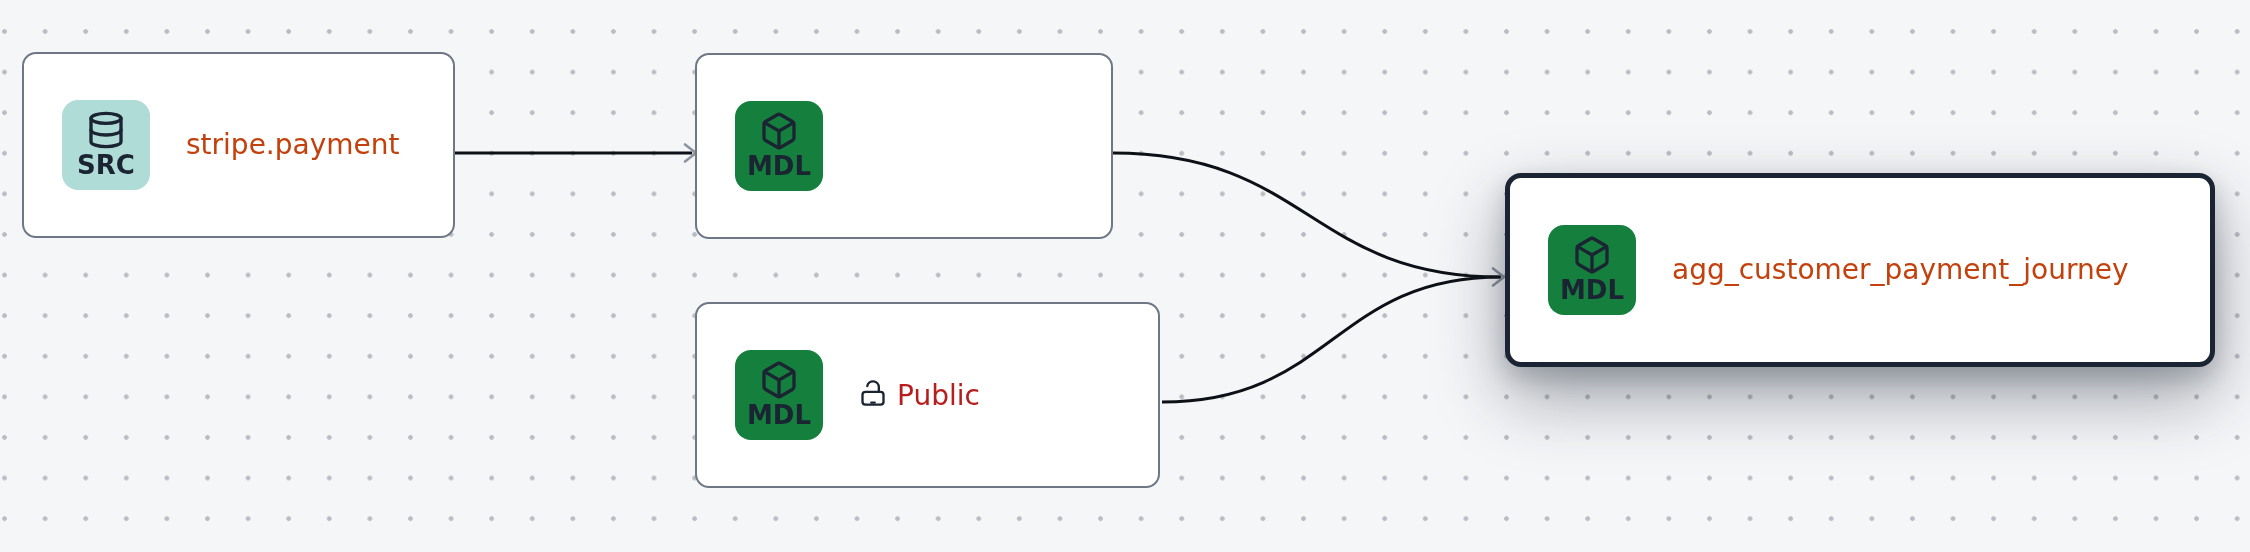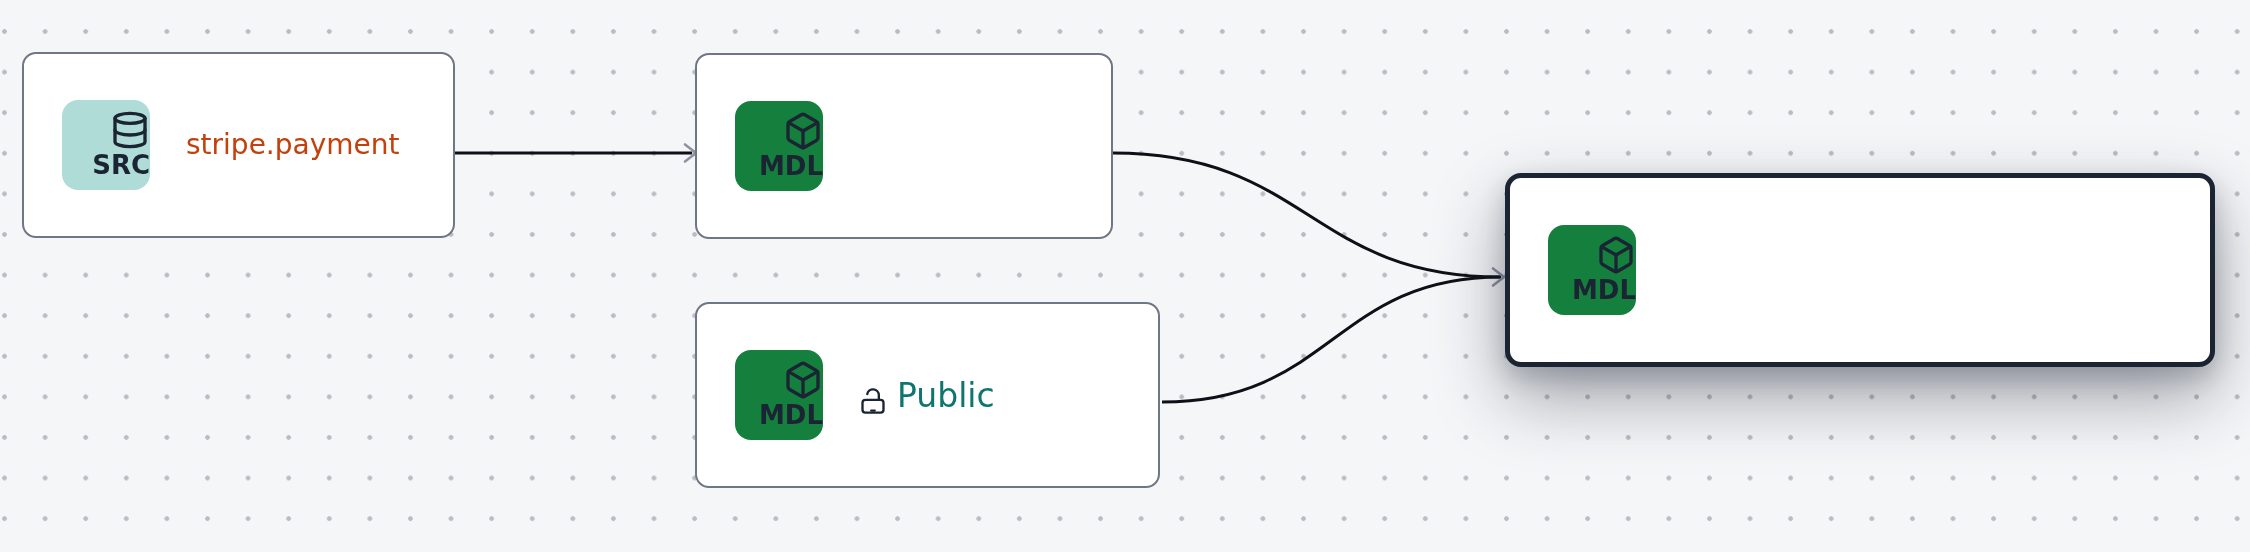--- a/index.html
+++ b/index.html
@@ -27,30 +27,30 @@
     cursor:pointer;
   }
   .node.selected{
     border:5px solid #1b2433;
     border-radius:16px;
     box-shadow:0 30px 70px rgba(27,36,51,.40), 0 10px 24px rgba(27,36,51,.20);
   }
   .badge{
     width:88px;height:90px;flex:0 0 88px;
     border-radius:16px;
-    display:flex;flex-direction:column;align-items:flex-end;justify-content:center;
+    display:flex;flex-direction:column;align-items:center;justify-content:center;
     gap:1px;
   }
   .badge.src{background:#b0dcd7;}
   .badge.mdl{background:#15803d;}
   .badge svg{width:40px;height:40px;stroke:#1b2433;fill:none;stroke-width:2;stroke-linecap:round;stroke-linejoin:round;}
   .badge-label{font-size:26px;font-weight:600;color:#1b2433;line-height:1.1;}
   .texts{display:flex;flex-direction:column;justify-content:center;gap:6px;min-width:0;}
   .node-label{font-size:28px;color:#c2410c;white-space:nowrap;line-height:1.2;}
-  .sub-label{display:flex;align-items:flex-end;gap:10px;font-size:33px;color:#0f766e;white-space:nowrap;}
+  .sub-label{display:flex;align-items:flex-start;gap:10px;font-size:28px;color:#b91c1c;white-space:nowrap;}
   .sub-label svg{width:28px;height:28px;stroke:#1b2433;fill:none;stroke-width:2;stroke-linecap:round;stroke-linejoin:round;}
   
   .n-stripe{left:22px;top:52px;width:433px;height:186px;}
   .n-stg{left:695px;top:53px;width:418px;height:186px;}
   .n-fct{left:695px;top:302px;width:465px;height:186px;}
   .n-agg{left:1505px;top:173px;width:710px;height:194px;}
 </style>
 </head>
 <body>
 
@@ -112,15 +112,18 @@
 
   <div class="node selected n-agg">
     <div class="badge mdl">
       <svg viewBox="0 0 24 24">
         <path d="M21 8a2 2 0 0 0-1-1.73l-7-4a2 2 0 0 0-2 0l-7 4A2 2 0 0 0 3 8v8a2 2 0 0 0 1 1.73l7 4a2 2 0 0 0 2 0l7-4A2 2 0 0 0 21 16Z"></path>
         <path d="m3.3 7 8.7 5 8.7-5"></path>
         <path d="M12 22V12"></path>
       </svg>
       <span class="badge-label">MDL</span>
     </div>
+    <div class="texts">
+      <span class="node-label">agg_customer_payment_journey</span>
+    </div>
   </div>
 
 </div>
 
 </body></html>

